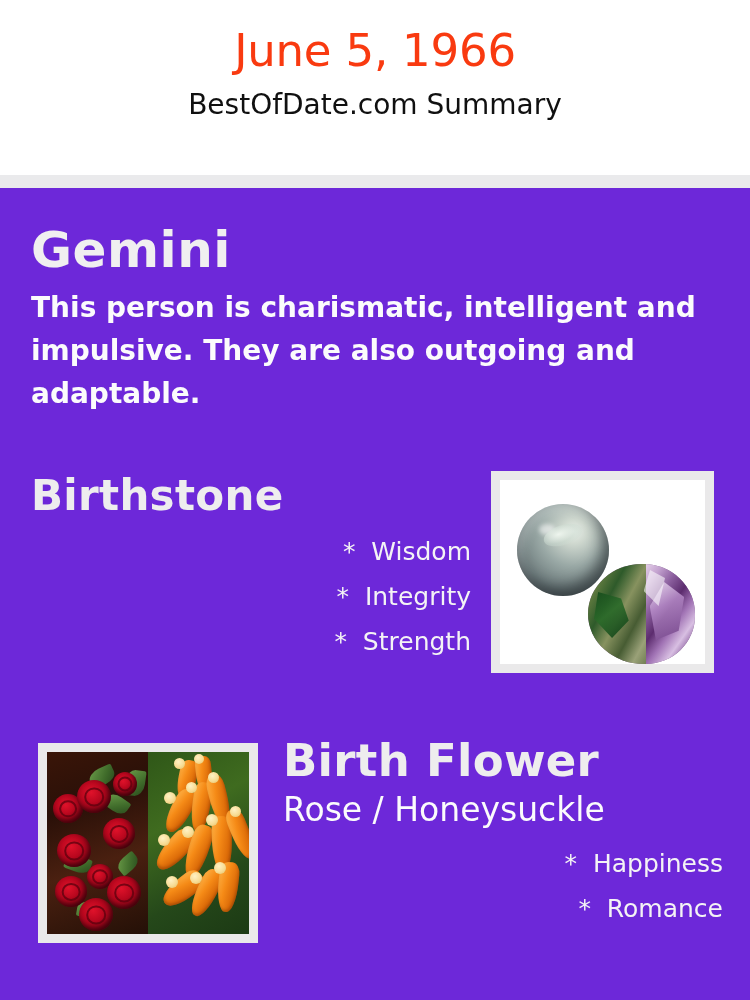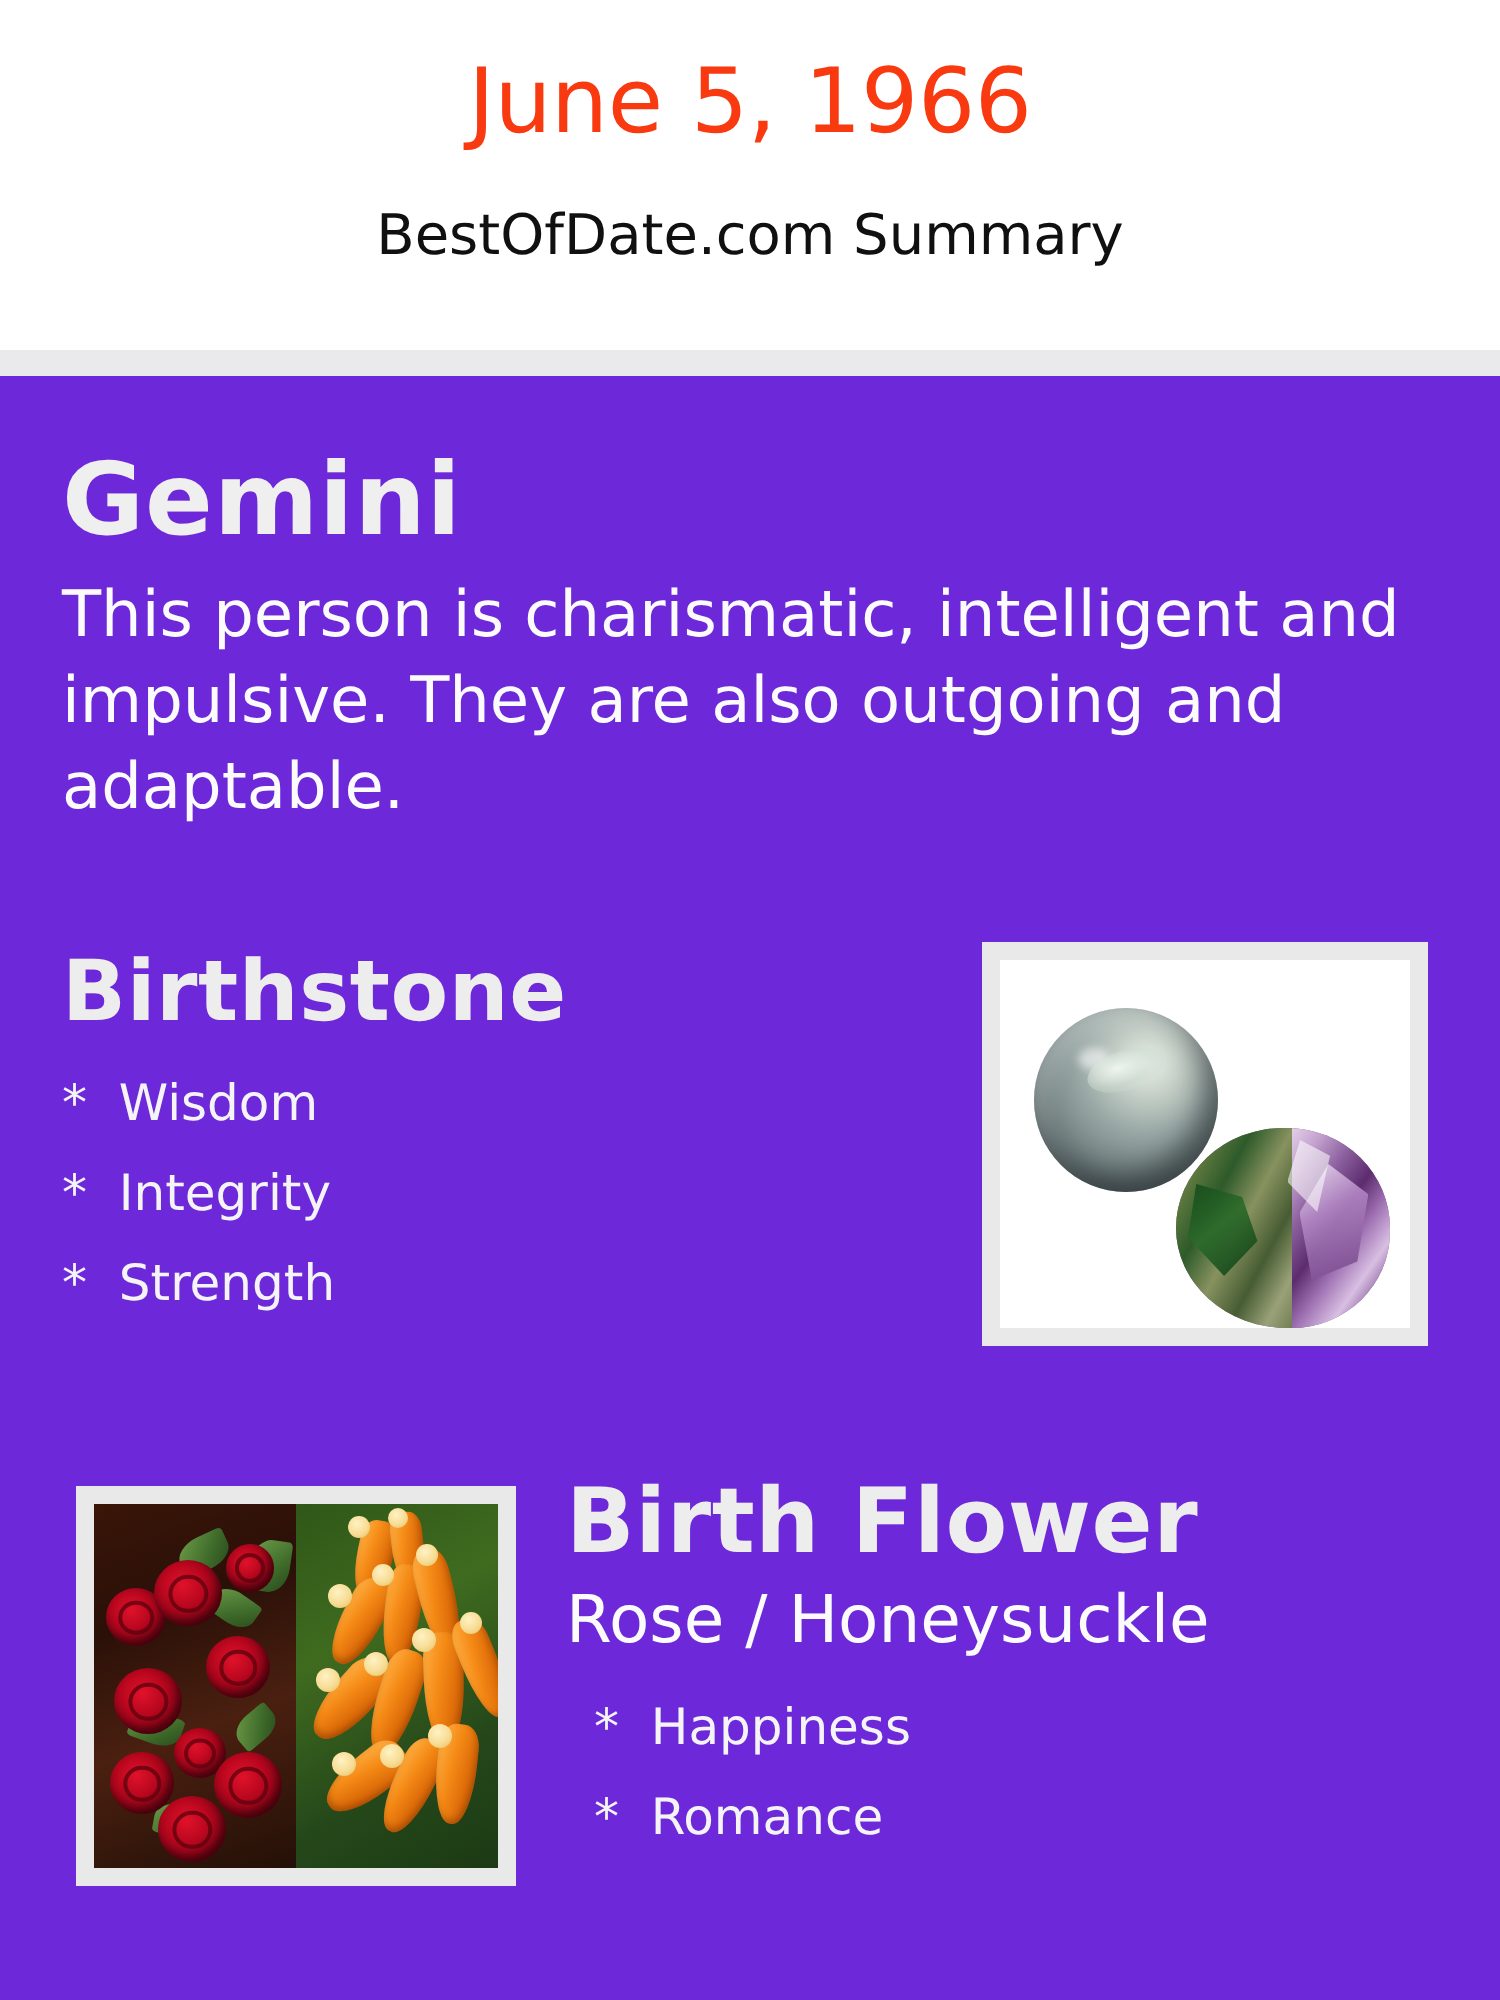--- a/index.html
+++ b/index.html
@@ -34,21 +34,21 @@
   .header-date {
     margin: 0;
     padding-top: 22px;
     font-size: 45px;
     line-height: 58px;
     font-weight: 400;
     color: #f93a10;
     letter-spacing: -0.2px;
   }
   .header-site {
-    margin: 17px;
+    margin: 4px;
     padding-top: 3px;
     font-size: 28px;
     line-height: 36px;
     font-weight: 400;
     color: #101010;
   }
   .header-note {
     margin: 0;
     padding-top: 2px;
     font-size: 24px;
@@ -85,23 +85,23 @@
     margin: 0;
     font-size: 50px;
     line-height: 60px;
     font-weight: bold;
     color: #f0eff0;
     letter-spacing: 0.5px;
   }
   .zodiac-desc {
     margin: 0;
     padding-top: 6px;
-    font-size: 32px;
+    font-size: 28px;
     line-height: 43px;
-    font-weight: 400;
+    font-weight: 700;
     color: #fbfbfc;
   }
 
   
   .stone-row {
     position: absolute;
     left: 0;
     top: 282px;
     width: 750px;
     height: 220px;
@@ -125,20 +125,21 @@
     padding-top: 1px;
     font-size: 31px;
     line-height: 40px;
     font-weight: 400;
     color: #fbfbfc;
   }
   .trait-list {
     list-style: none;
     margin: 0;
     padding: 8px 0 0 0;
+    text-align: right;
   }
   .trait-list li {
     font-size: 25px;
     line-height: 45px;
     font-weight: 400;
     color: #f4f3f5;
     white-space: pre;
   }
 
   

